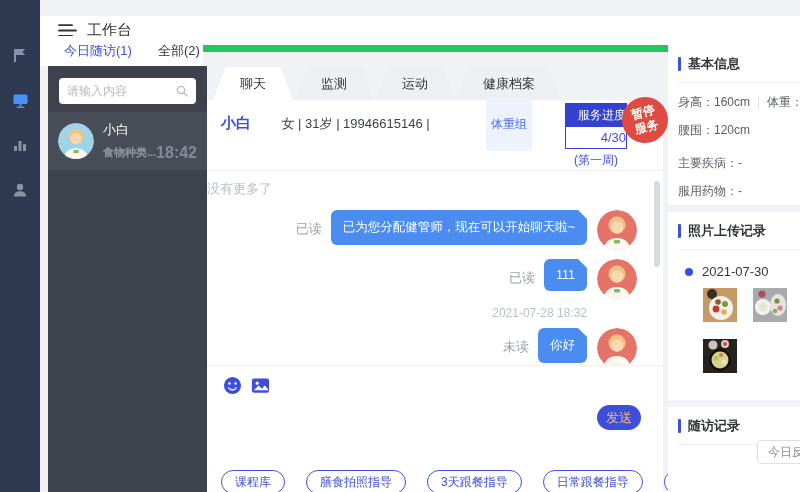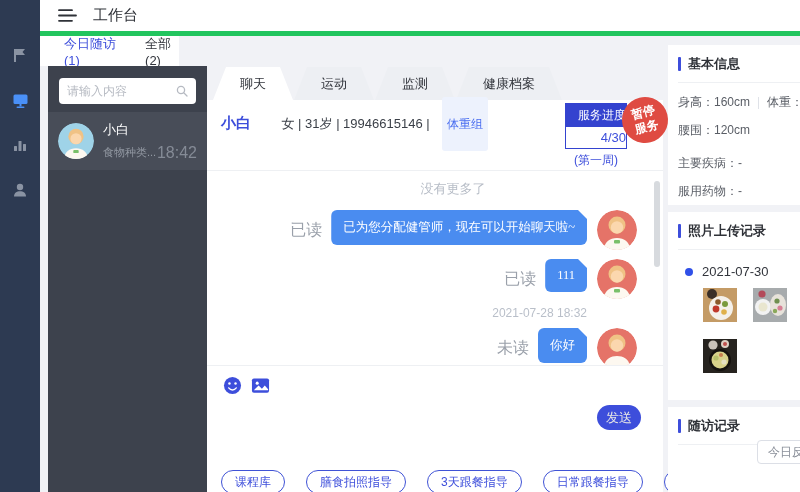--- a/index.html
+++ b/index.html
@@ -5,80 +5,80 @@
   * { margin:0; padding:0; box-sizing:border-box; }
   html,body { width:800px; height:492px; overflow:hidden; }
   body { position:relative; background:#f1f2f6; font-family:"Liberation Sans","DejaVu Sans",sans-serif; color:#333; }
 
   
   .rail { position:absolute; left:0; top:0; width:40px; height:492px; background:#2d3a52;
           display:flex; flex-direction:column; align-items:center; padding-top:46px; gap:27px; z-index:5; }
   .rail-btn { width:18px; height:18px; display:flex; align-items:center; justify-content:center; cursor:pointer; }
 
   
-  .topbar { position:absolute; left:40px; top:0; width:760px; height:36px; background:#fff;
-            border-bottom:5px solid #22c55e; display:flex; align-items:center; gap:16px; padding-left:18px; }
+  .topbar { position:absolute; left:40px; top:16px; width:760px; height:36px; background:#fff;
+            border-bottom:7px solid #22c55e; display:flex; align-items:center; gap:10px; padding-left:18px; }
   .topbar-title { font-size:15px; color:#2f3238; }
 
   
-  .contact-tabs { position:absolute; left:40px; top:36px; width:139px; height:30px; background:#fff;
+  .contact-tabs { position:absolute; left:40px; top:36px; width:163px; height:30px; background:#fff;
                   display:flex; align-items:center; gap:26px; padding-left:24px; font-size:13px; }
   .c-tab { color:#32353c; cursor:pointer; position:relative; padding:4px 0; }
   .c-tab.active { color:#3d4edb; }
   .c-tab.active::after { content:""; position:absolute; left:50%; transform:translateX(-50%);
                          bottom:-5px; width:26px; height:3px; background:#3d4edb; border-radius:2px; }
   .contact-panel { position:absolute; left:48px; top:66px; width:159px; height:426px; background:#3d424d; }
   .search-box { margin:12px 11px 8px 11px; height:26px; background:#fff; border-radius:4px;
                 display:flex; align-items:center; padding:0 8px; }
   .search-box input { border:none; outline:none; flex:1; font-size:12px; width:90px; color:#333;font-family:Liberation Serif, serif; }
   .search-box input::placeholder { color:#b6bac2; }
   .contact-item { height:58px; background:#484d58; display:flex; align-items:center; padding:0 10px; gap:9px; cursor:pointer; }
   .avatar-svg { border-radius:50%; display:block; }
   .c-col { flex:1; min-width:0; }
   .c-name { color:#fff; font-size:13px; margin-bottom:5px; }
-  .c-row2 { display:flex; align-items:center; }
+  .c-row2 { display:flex; align-items:center;font-weight:bold; }
   .c-preview { color:#9298a2; font-size:11px; flex:1; white-space:nowrap; overflow:hidden; }
   .c-time { color:#858b96; font-size:16px; }
 
   
   .chat { position:absolute; left:207px; top:36px; width:456px; height:468px; }
   .chat-tabs { position:absolute; top:31px; left:6px; display:flex; }
   .chat-tab { height:33px; line-height:33px; padding:0 27px; font-size:13px; color:#32353c; background:#edeff3;
               clip-path:polygon(13px 0, calc(100% - 13px) 0, 100% 100%, 0 100%); margin-right:1px; cursor:pointer; }
   .chat-tab.active { background:#fff; }
   .chat-card { position:absolute; top:64px; left:0; right:0; bottom:0; background:#fff; }
 
   .patient-row { position:relative; height:70px; padding:14px 14px 0 14px; }
   .p-name { color:#3d4edb; font-size:15px; font-weight:bold; margin-right:26px; }
   .p-meta { color:#3a3f47; font-size:13px; margin-right:8px; }
-  .p-group { color:#4a6ef0; background:#edf2fd; font-size:12px; padding:20px 5px; border-radius:3px; cursor:pointer; }
+  .p-group { color:#4a6ef0; background:#edf2fd; font-size:12px; padding:20px 5px; border-radius:3px; cursor:pointer;margin-left:44px; }
   .progress-box { position:absolute; right:36px; top:3px; width:62px; border:1px solid #3443cf; text-align:right; background:#fff; }
   .progress-head { background:#3443cf; color:#fff; font-size:12px; padding:3px 0; }
   .progress-val { color:#3d4edb; font-size:13px; padding:3px 0; }
   .progress-week { position:absolute; right:30px; top:52px; width:74px; text-align:center; color:#3d4edb; font-size:12px; }
   .pause-badge { position:absolute; right:-5px; top:-3px; width:46px; height:46px; border-radius:50%;
                  background:#df4b42; color:#fff; font-size:12px; font-weight:bold; display:flex; align-items:center;
                  justify-content:center; text-align:center; line-height:1.25; transform:rotate(-14deg);
                  padding:6px; cursor:pointer; }
   .hdivider { height:1px; background:#eef0f3; }
 
   .messages { position:relative; height:194px; overflow:hidden; }
-  .no-more { text-align:center; color:#b6bcc6; font-size:13px; padding-top:9px;padding-left:36px; }
+  .no-more { text-align:left; color:#b6bcc6; font-size:13px; padding-top:9px; }
   .msg { display:flex; justify-content:flex-end; align-items:flex-start; padding-right:26px; margin-top:12px; }
-  .msg-status { color:#9aa0aa; font-size:16px; margin-top:10px; margin-right:9px; }
+  .msg-status { color:#9aa0aa; font-size:13px; margin-top:10px; margin-right:9px; }
   .bubble { background:#4a8cf0; color:#fff; font-size:12.5px; padding:9px 12px; border-radius:6px;
-            white-space:nowrap; clip-path:polygon(0 0, calc(100% - 9px) 0, 100% 9px, 100% 100%, 0 100%);font-family:Liberation Serif, serif; }
+            white-space:nowrap; clip-path:polygon(0 0, calc(100% - 9px) 0, 100% 9px, 100% 100%, 0 100%); }
   .msg-avatar { margin-left:10px; }
   .msg-time { text-align:right; color:#b9bfc9; font-size:12px; padding-right:76px; margin-top:7px; }
   .chat-scrollbar { position:absolute; right:3px; top:10px; width:6px; height:86px; background:#d7dade; border-radius:3px; cursor:pointer; }
 
   .input-area { position:relative; height:103px; padding:10px 0 0 16px; }
   .tool-icons { display:flex; gap:9px; }
   .tool-btn { width:19px; height:19px; cursor:pointer; }
-  .send-btn { position:absolute; right:22px; top:39px; width:44px; height:25px; background:#3d4edb; color:#e5e5e5;
+  .send-btn { position:absolute; right:22px; top:39px; width:44px; height:25px; background:#3d4edb; color:#fdba74;
               font-size:13px; border:none; border-radius:13px; cursor:pointer; }
 
   .quick-row { position:absolute; top:370px; left:0; right:0; display:flex; gap:21px; padding-left:14px; }
   .pill { height:24px; line-height:22px; padding:0 13px; border:1px solid #4053d6; color:#3d4edb; border-radius:12px;
           font-size:12px; background:#fff; white-space:nowrap; cursor:pointer; }
 
   
   .profile { position:absolute; left:668px; top:36px; width:160px; height:456px; }
   .pcard { background:#fff; margin-bottom:7px; padding:10px 0 0 10px; }
   .pcard-title { display:flex; align-items:center; gap:7px; font-size:13px; font-weight:bold; color:#2f3238;
@@ -164,22 +164,22 @@
         <span class="c-preview">食物种类...</span>
         <span class="c-time">18:42</span>
       </div>
     </div>
   </div>
 </aside>
 
 <main class="chat">
   <div class="chat-tabs">
     <div class="chat-tab active">聊天</div>
+    <div class="chat-tab">监测</div>
     <div class="chat-tab">运动</div>
-    <div class="chat-tab">监测</div>
     <div class="chat-tab">健康档案</div>
   </div>
 
   <section class="chat-card">
 
     <div class="patient-row">
       <span class="p-name">小白</span>
       <span class="p-meta">女 | 31岁 | 19946615146 |</span>
       <span class="p-group">体重组</span>
       <div class="progress-box">

